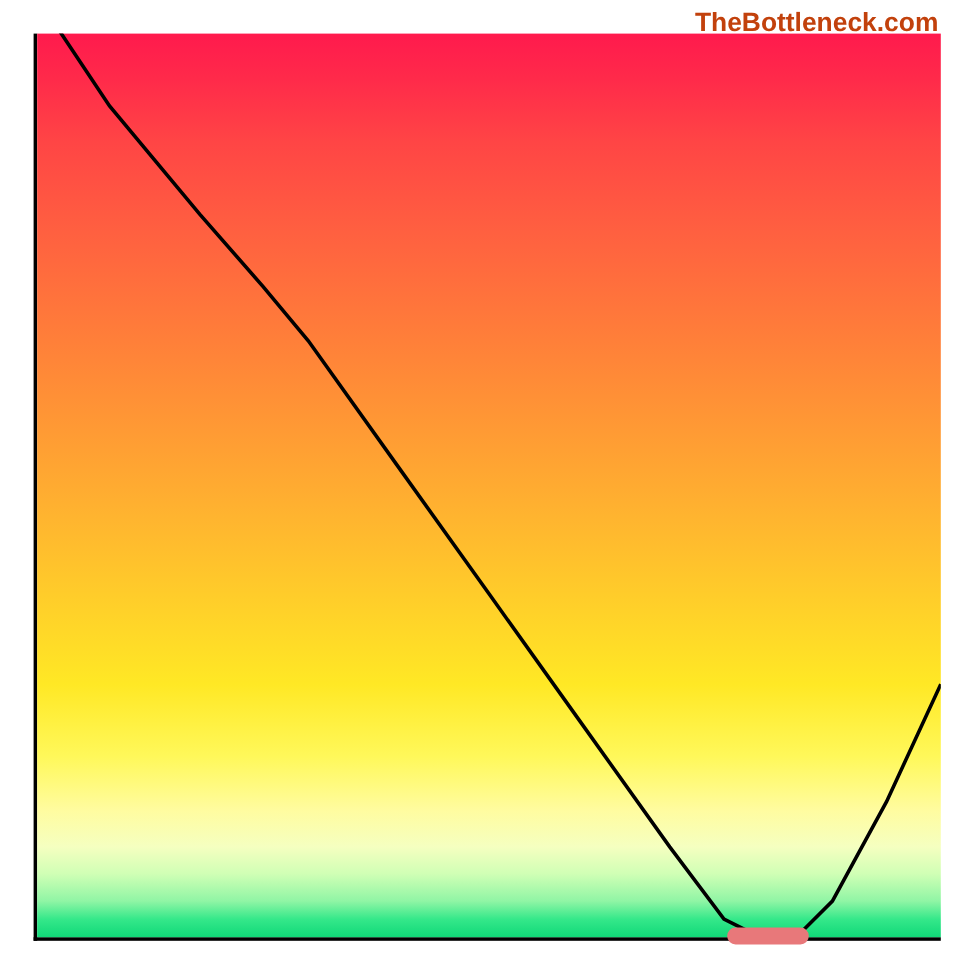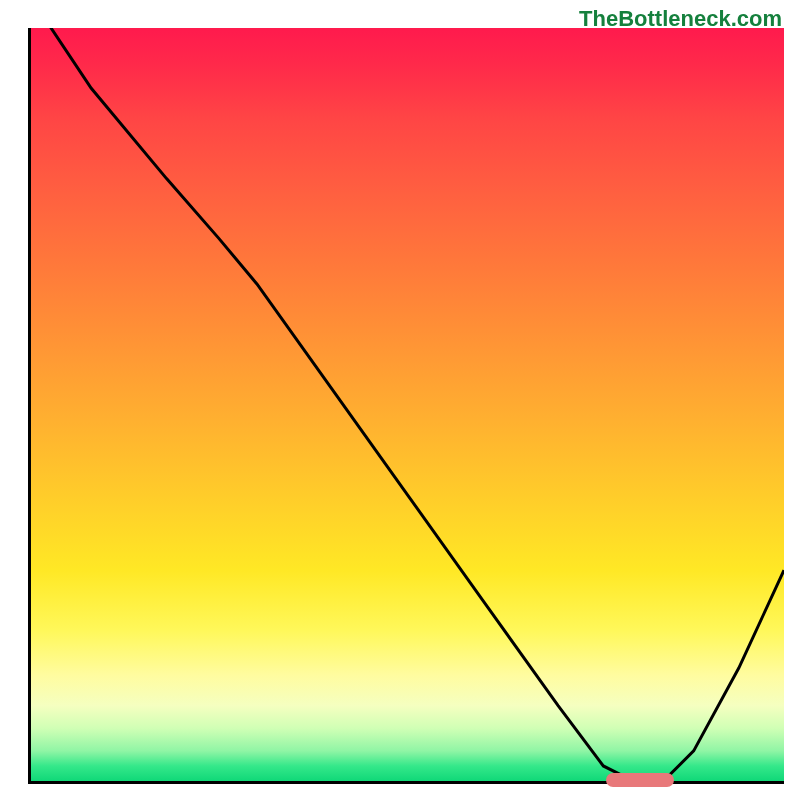--- a/index.html
+++ b/index.html
@@ -10,21 +10,21 @@
     font-family: Arial, sans-serif;
     position: relative;
     overflow: hidden;
   }
   .watermark {
     position: absolute;
     top: 6px;
     right: 18px;
     font-size: 22px;
     font-weight: bold;
-    color: #15803d;
+    color: #c2410c;
     z-index: 10;
   }
   .chart-area {
     position: absolute;
     left: 28px;
     top: 28px;
     width: 756px;
     height: 756px;
     border-left: 3px solid #000;
     border-bottom: 3px solid #000;

